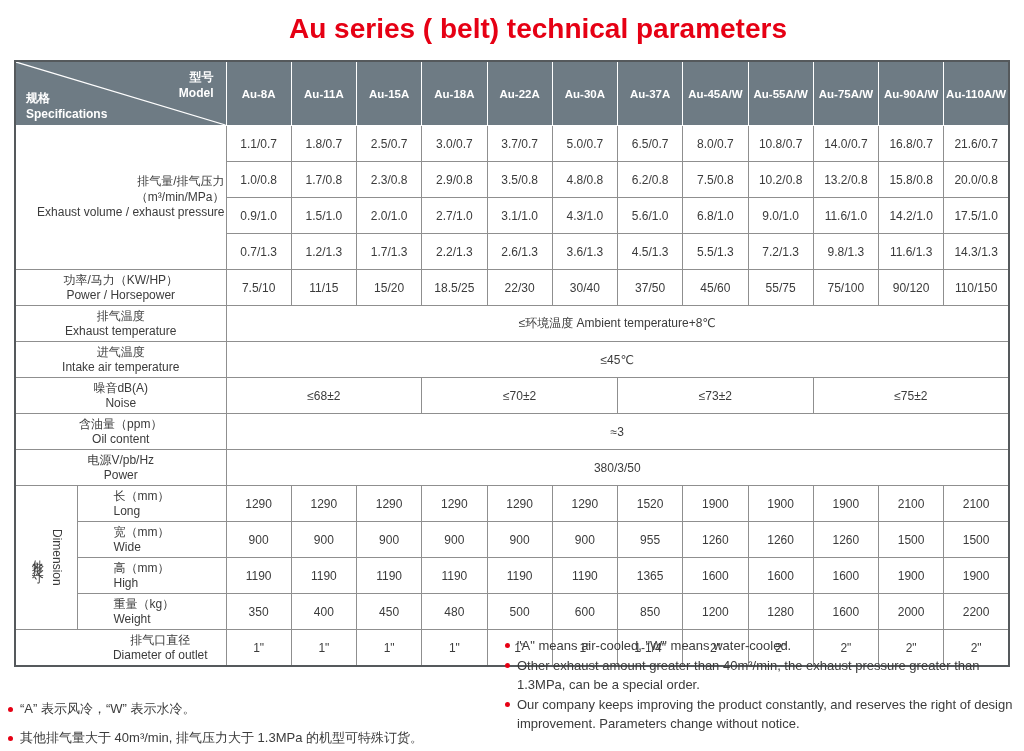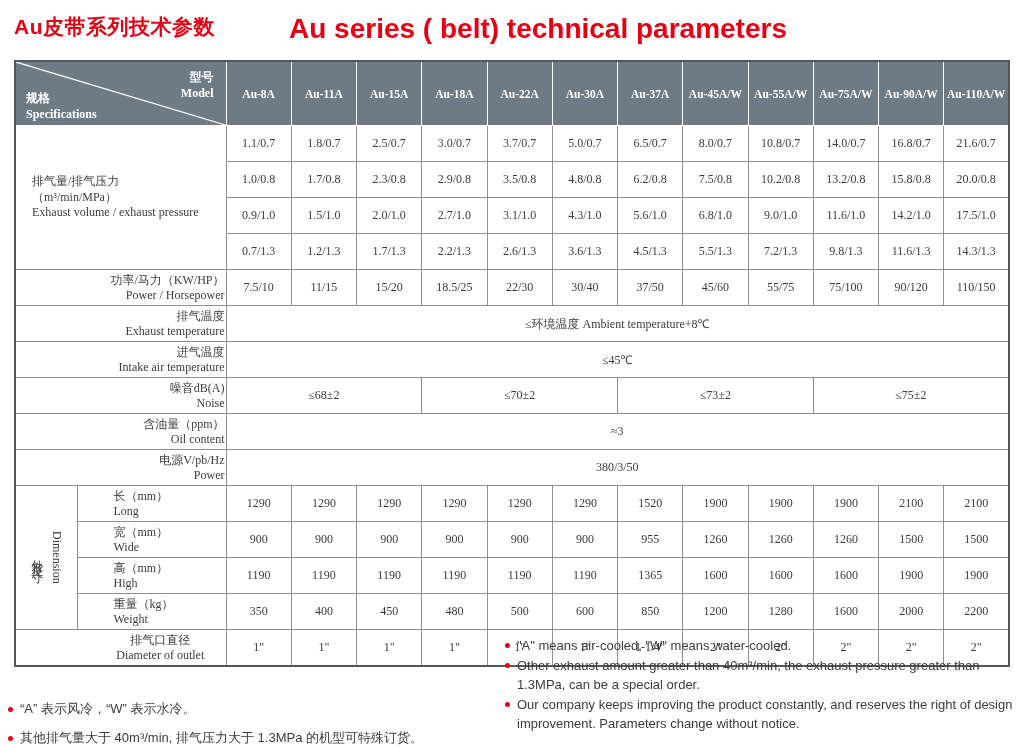--- a/index.html
+++ b/index.html
@@ -6,34 +6,34 @@
   body{
     width:1024px;height:751px;position:relative;background:#ffffff;
     font-family:"Liberation Sans","DejaVu Sans",sans-serif;color:#3b3b3b;
     overflow:hidden;
   }
   
   .titlebar{position:absolute;top:13px;left:14px;width:1000px;}
   .title-zh{font-size:21px;font-weight:bold;color:#e60014;letter-spacing:.5px;}
   .title-en{font-size:28px;font-weight:bold;color:#e60014;position:absolute;left:275px;top:0;}
   
-  .tablewrap{position:absolute;left:14px;top:60px;width:996px;font-family:Liberation Serif, serif;}
+  .tablewrap{position:absolute;left:14px;top:60px;width:996px;}
   table{border-collapse:collapse;table-layout:fixed;width:100%;font-size:12px;}
   table{border:2px solid #55595c;}
   th{
     background:#6e7b84;color:#ffffff;font-weight:bold;border:1px solid #ffffff;
     height:63px;padding:0;font-size:11.5px;overflow:hidden;white-space:nowrap;
   }
   td{
     border:1px solid #8f8f8f;height:35px;text-align:center;padding:0 1px;
     overflow:hidden;color:#3b3b3b;
   }
-  td.label{text-align:right;line-height:1.25;}
+  td.label{text-align:center;line-height:1.25;}
   td.label .en{color:#3b3b3b;}
-  td.label-center{text-align:left;padding-left:16px;line-height:1.3;}
+  td.label-center{text-align:right;padding-left:16px;line-height:1.3;}
   td.label-outlet{text-align:center;padding-left:80px;line-height:1.25;}
   td.sublabel{text-align:left;padding-left:36px;line-height:1.25;}
   td.vgroup{padding:0;}
   .vwrap{display:flex;align-items:center;justify-content:center;gap:4px;height:100%;}
   .vzh{writing-mode:vertical-lr;text-orientation:upright;letter-spacing:4px;font-size:12px;}
   .ven{writing-mode:vertical-rl;font-size:12px;}
   th.corner{position:relative;}
   .diag{position:absolute;left:0;top:0;width:100%;height:100%;}
   .corner-top{position:absolute;top:7px;right:12px;text-align:right;line-height:1.35;font-size:12px;white-space:normal;}
   .corner-bottom{position:absolute;bottom:3px;left:10px;text-align:left;line-height:1.35;font-size:12px;white-space:normal;}
@@ -43,21 +43,20 @@
   .dot{width:5px;height:5px;border-radius:50%;background:#e60014;flex:0 0 5px;margin:7px 7px 0 0;}
   .notes-zh{left:8px;top:700px;width:478px;text-align:right;}
   .notes-zh li{margin-bottom:11px;line-height:18px;}
   .notes-en{left:505px;top:636px;width:517px;}
   .notes-en li{margin-bottom:1px;line-height:19px;}
 </style>
 </head>
 <body>
 
 <div class="titlebar">
-  <span class="title-zh">Au皮带系列技术参数</span>
   <span class="title-en">Au series ( belt) technical parameters</span>
 </div>
 
 <div class="tablewrap">
 <table>
   <colgroup>
     <col style="width:31px">
         <col style="width:31px">
         <col style="width:149px">
     <col>

